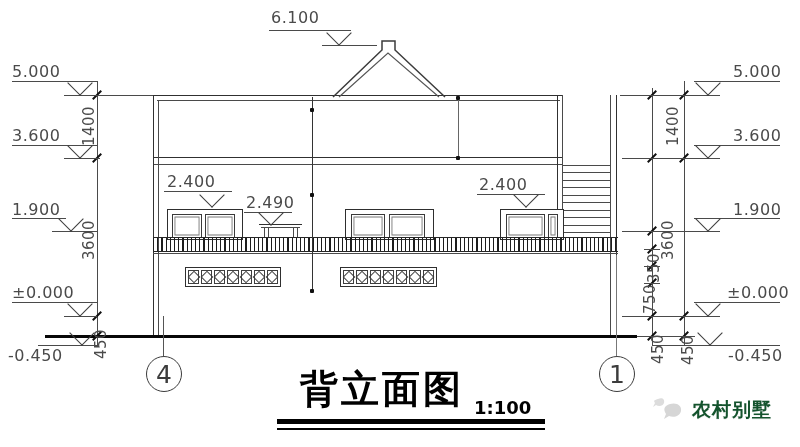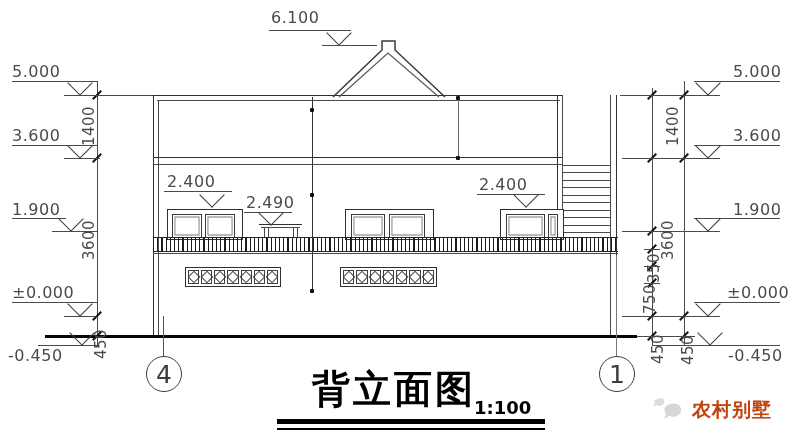--- a/index.html
+++ b/index.html
@@ -25,21 +25,21 @@
   .winframe{position:absolute;border:1.7px solid #2e2e2e;background:#fff;}
   .pane{position:absolute;border:1.4px solid #3a3a3a;box-shadow:inset 0 0 0 1.5px #fff,inset 0 0 0 2.4px #777;}
   .grille{position:absolute;border:1.5px solid #2f2f2f;display:flex;gap:2px;padding:2px;box-sizing:border-box;}
   .cell{flex:1;border:1px solid #3f3f3f;position:relative;}
   .cell::after{content:"";position:absolute;left:50%;top:50%;width:7px;height:7px;
         border:1px solid #3f3f3f;transform:translate(-50%,-50%) rotate(45deg);}
   .bubble{position:absolute;width:34px;height:34px;border:1.6px solid #3c3c3c;border-radius:50%;
         display:flex;align-items:center;justify-content:center;font-size:25px;color:#3c3c3c;background:#fff;}
   .title-txt{position:absolute;font-size:38px;font-weight:bold;color:#000;letter-spacing:3px;}
   .scale-txt{position:absolute;font-size:18px;font-weight:bold;color:#000;}
-  .wm{position:absolute;display:flex;align-items:center;gap:6px;color:#c2410c;
+  .wm{position:absolute;display:flex;align-items:center;gap:6px;color:#14532d;
       font-size:19px;font-weight:bold;letter-spacing:1px;text-shadow:0 1px 0 #f2f2f2;}
 </style>
 </head>
 <body>
 
 <div id="canvas">
 
   <div class="hd" style="left:153px;top:95px;width:410px;"></div>
   <div class="h" style="left:157px;top:100px;width:403px;"></div>
   <div class="hd" style="left:153px;top:157px;width:410px;"></div>
@@ -209,21 +209,21 @@
   <div class="lbl" style="left:167px;top:174px;">2.400</div>
   <div class="h" style="left:164px;top:191px;width:68px;"></div>
   <div class="tri" style="left:212px;top:195px;"></div>
   <div class="lbl" style="left:246px;top:195px;">2.490</div>
   <div class="h" style="left:244px;top:212px;width:48px;"></div>
   <div class="tri" style="left:271px;top:213px;"></div>
   <div class="lbl" style="left:479px;top:177px;">2.400</div>
   <div class="h" style="left:477px;top:194px;width:68px;"></div>
   <div class="tri" style="left:526px;top:195px;"></div>
 
-  <div class="title-txt" style="left:312px;top:364px;">背立面图</div>
+  <div class="title-txt" style="left:300px;top:364px;">背立面图</div>
   <div class="scale-txt" style="left:474px;top:397px;">1:100</div>
   <div style="position:absolute;left:277px;top:419px;width:268px;height:5px;background:#000;"></div>
   <div style="position:absolute;left:277px;top:428px;width:268px;height:1.6px;background:#000;"></div>
 
   <div class="wm" style="left:650px;top:396px;">
     <svg width="36" height="28" viewBox="0 0 36 28">
       <path d="M8,3 C12,1 15,3 14,7 C13,10 9,11 6,9 L3,11 L5,7 C3,4 5,4 8,3 Z" fill="#dcdcdc"></path>
       <path d="M20,8 C27,6 32,10 31,15 C30,20 24,22 19,20 L14,23 L16,18 C13,13 14,10 20,8 Z" fill="#d6d6d6"></path>
     </svg>
     <span>农村别墅</span>

